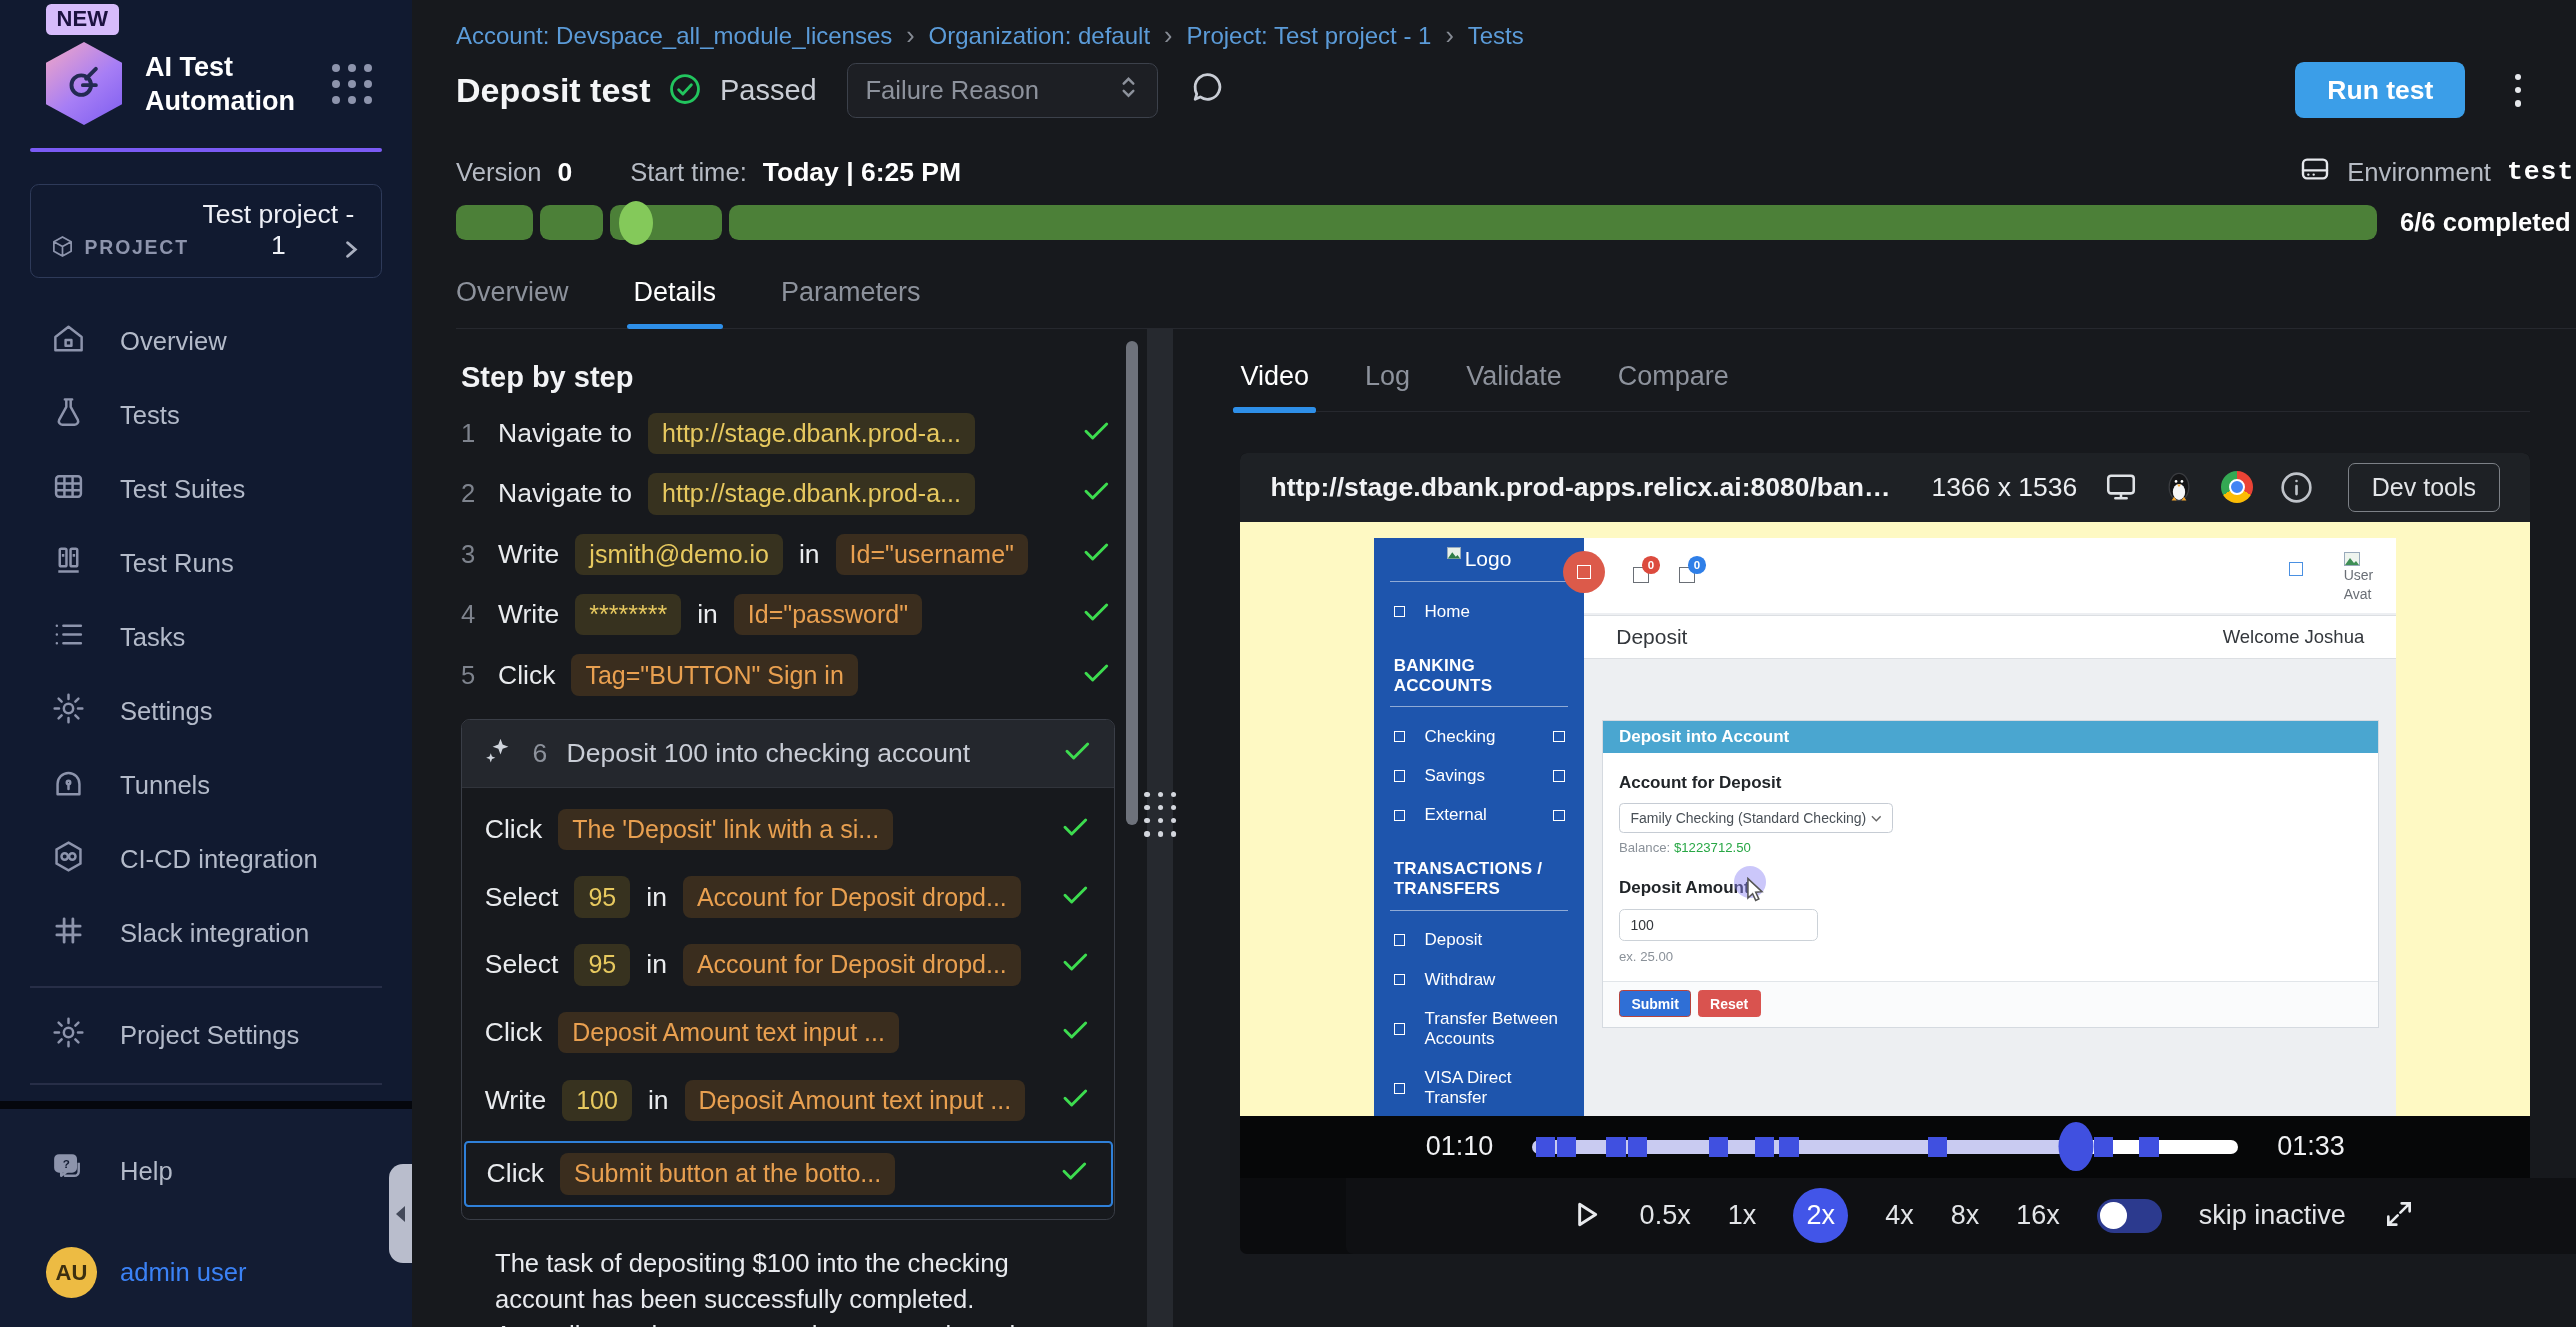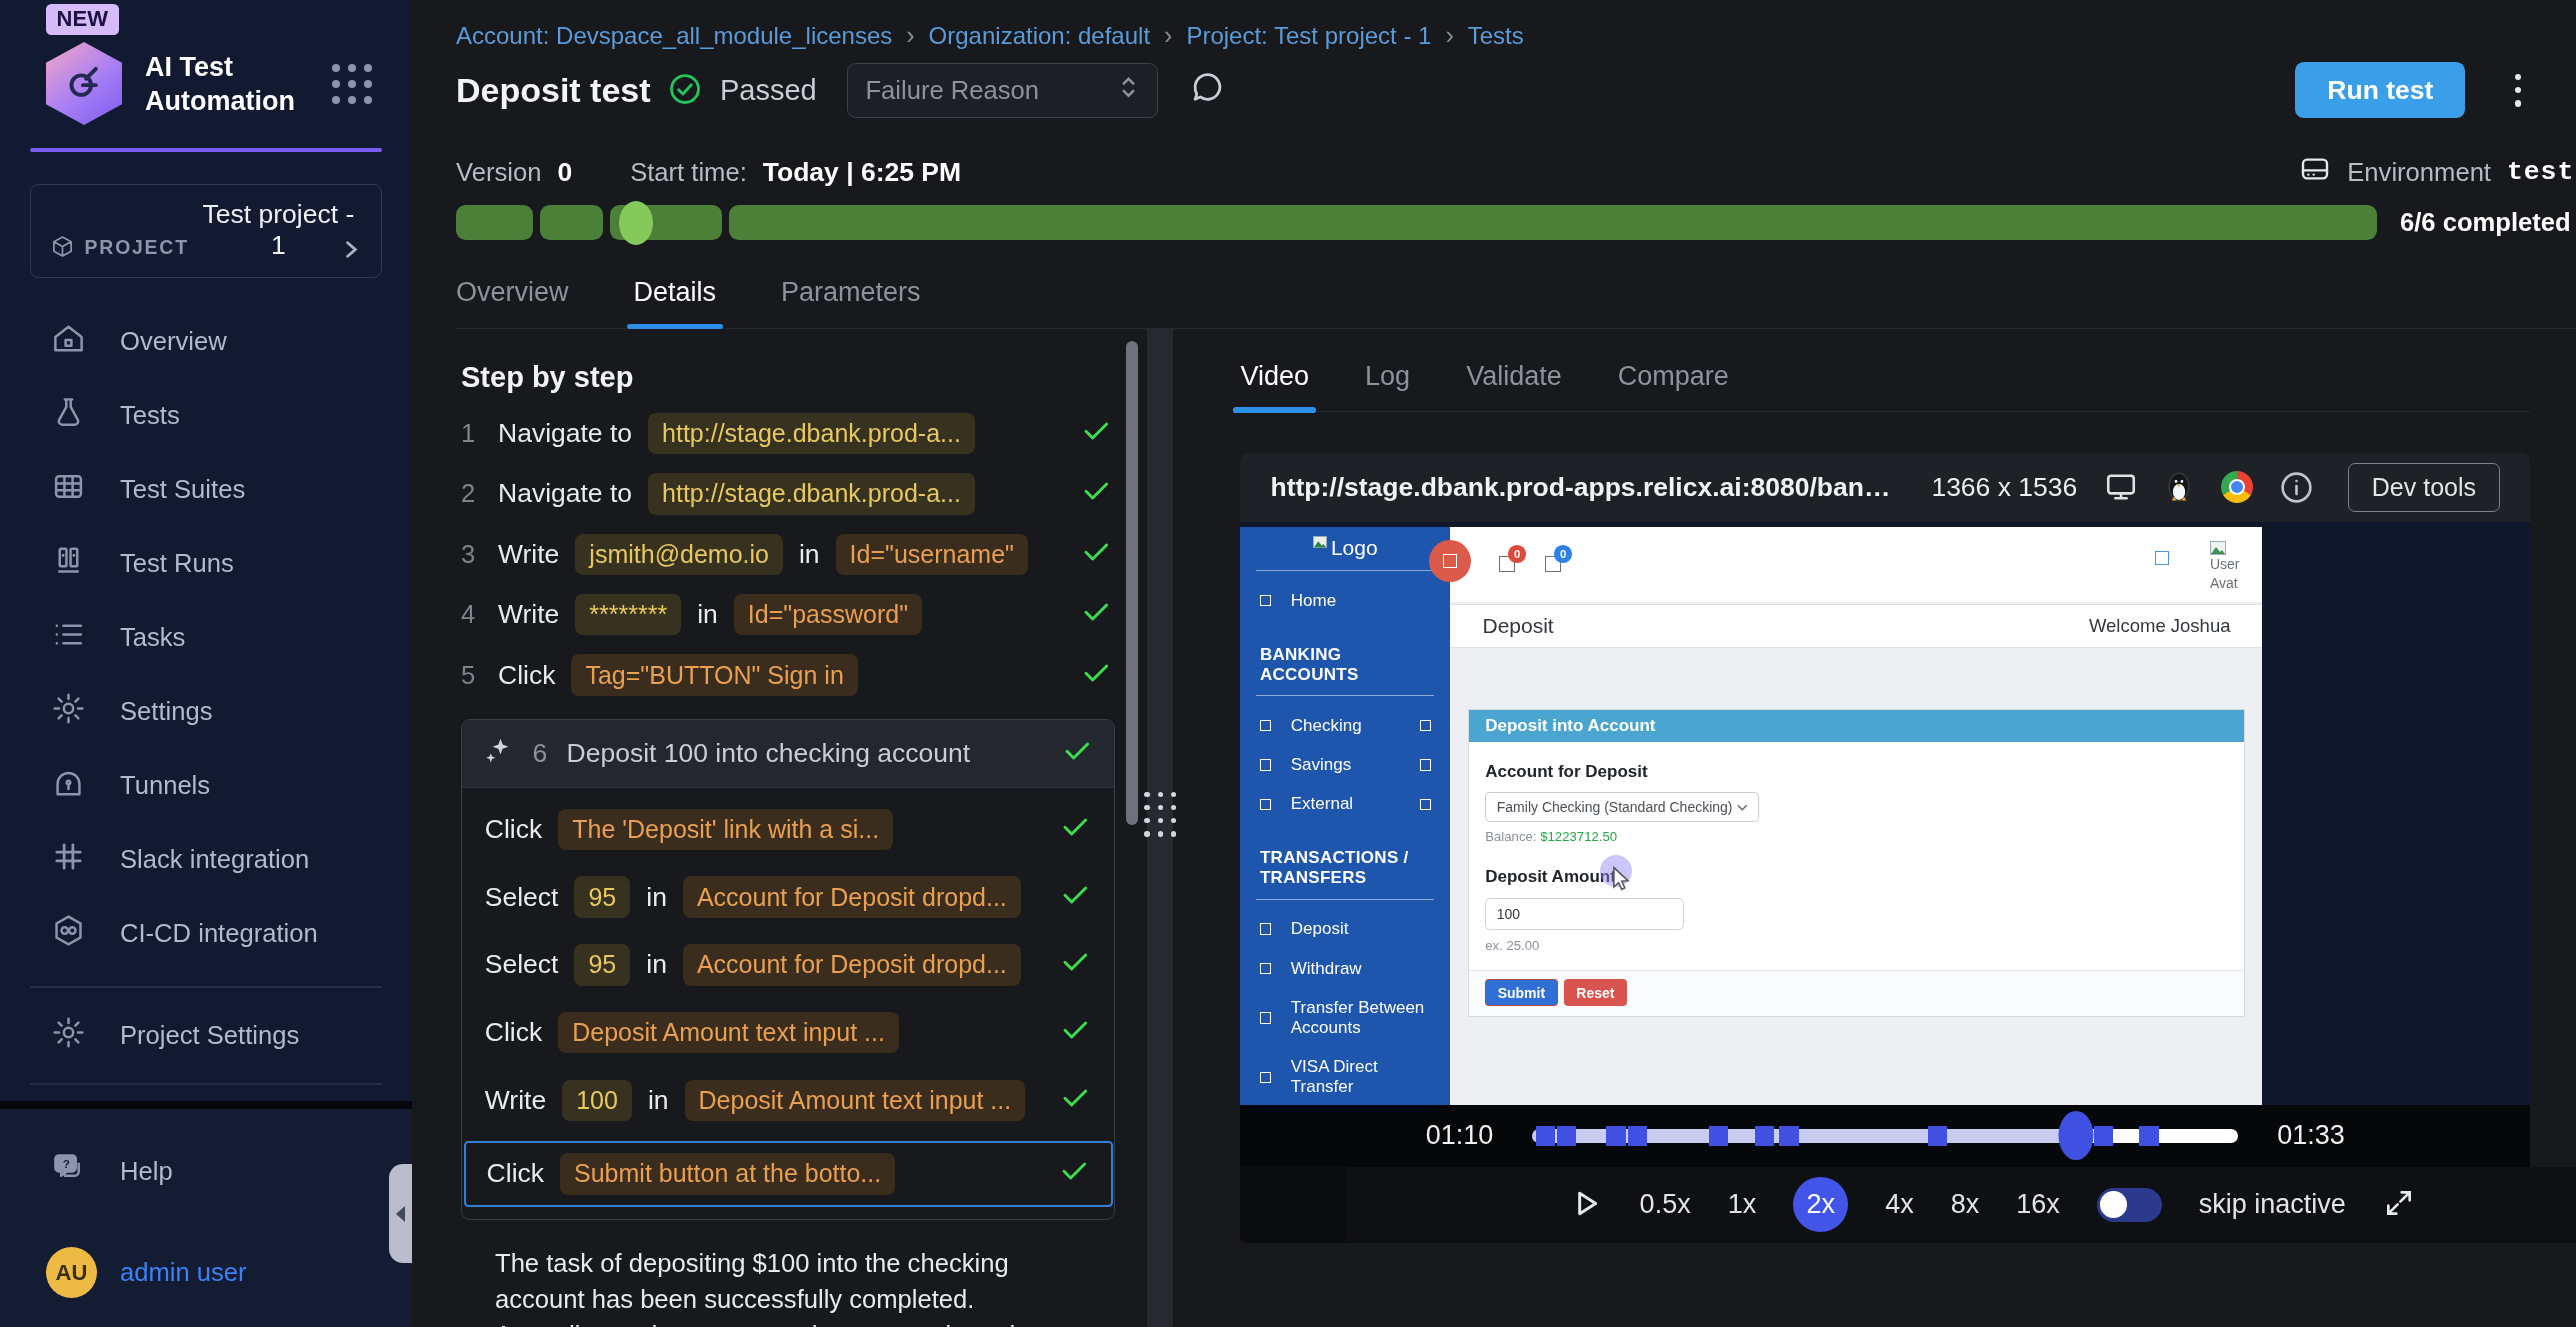--- a/index.html
+++ b/index.html
@@ -104,21 +104,21 @@
   .video-card{margin-top:41px;background:#0b0c0e;border-radius:7px;display:flex;flex-direction:column;}
   .urlbar{height:69px;background:#1e2125;border-radius:7px 7px 0 0;display:flex;align-items:center;padding:0 30px;gap:26.5px;}
   .url{font-size:26.5px;font-weight:bold;color:#f2f3f5;max-width:644px;overflow:hidden;text-overflow:ellipsis;white-space:nowrap;}
   .res{font-size:26.5px;color:#eceef1;margin-left:12.4px;white-space:nowrap;}
   .urlbar .icn{flex:none;display:flex;align-items:center;justify-content:center;}
   .chrome{width:32px;height:32px;border-radius:50%;background:conic-gradient(#ea4335 0 120deg,#fbbc05 120deg 240deg,#34a853 240deg 360deg);
           display:flex;align-items:center;justify-content:center;}
   .chrome i{width:16px;height:16px;border-radius:50%;background:#4285f4;border:2.6px solid #fff;}
   .devtools{margin-left:7px;border:1.8px solid #7d8187;border-radius:7px;padding:8.8px 23px;font-size:25px;
             color:#e3e5e8;background:transparent;cursor:pointer;white-space:nowrap;font-family:inherit;}
-  .stage{display:flex;justify-content:flex-start;padding-top:5px;background:#0f172a;}
+  .stage{display:flex;justify-content:center;padding-top:16px;background:#fef9c3;}
   .timeline{height:62px;display:flex;align-items:center;justify-content:center;gap:39px;background:#060708;}
   .time{font-size:27px;color:#f0f1f3;}
   .track{position:relative;width:706px;height:14px;cursor:pointer;}
   .tl-played{position:absolute;left:0;top:0;height:14px;background:#c9cbf1;border-radius:7px 0 0 7px;}
   .tl-rest{position:absolute;right:0;top:0;height:14px;background:#fff;border-radius:0 7px 7px 0;}
   .tl-marker{position:absolute;top:-2.6px;width:19.4px;height:19.4px;background:#4050e0;}
   .tl-thumb{position:absolute;top:-17.7px;width:35px;height:49px;background:#4050e0;border-radius:50%;
             transform:translateX(-50%);cursor:grab;z-index:2;}
   .controls{height:76px;display:flex;align-items:center;justify-content:center;gap:37px;background:#0f1013;
             transform:translateX(106px);border-radius:0 0 7px 7px;}
@@ -265,32 +265,32 @@
         <span>Settings</span>
       </div>
       <div class="nav-item">
         <span><svg width="35" height="35" viewBox="0 0 24 24" fill="none" stroke="#8d94ac" stroke-width="1.7" stroke-linecap="round">
               <path d="M4.5 20v-7a7.5 7.5 0 0 1 15 0v7M4.5 20h15M12 13.5v3"></path>
               <circle cx="12" cy="12" r="1.2"></circle>
             </svg></span>
         <span>Tunnels</span>
       </div>
       <div class="nav-item">
-        <span><svg width="35" height="35" viewBox="0 0 24 24" fill="none" stroke="#8d94ac" stroke-width="1.9" stroke-linecap="round">
-              <path d="M9 4v16M15 4v16M4 9h16M4 15h16"></path>
-            </svg></span>
-        <span>Slack integration</span>
-      </div>
-      <div class="nav-item">
         <span><svg width="35" height="35" viewBox="0 0 24 24" fill="none" stroke="#8d94ac" stroke-width="1.7">
               <path d="M12 2.5l8.2 4.7v9.6L12 21.5l-8.2-4.7V7.2z"></path>
               <circle cx="9.4" cy="12" r="2.2"></circle>
               <circle cx="14.6" cy="12" r="2.2"></circle>
             </svg></span>
         <span>CI-CD integration</span>
+      </div>
+      <div class="nav-item">
+        <span><svg width="35" height="35" viewBox="0 0 24 24" fill="none" stroke="#8d94ac" stroke-width="1.9" stroke-linecap="round">
+              <path d="M9 4v16M15 4v16M4 9h16M4 15h16"></path>
+            </svg></span>
+        <span>Slack integration</span>
       </div>
     </nav>
 
     <div class="nav-divider"></div>
     <div class="nav-item">
       <span><svg width="35" height="35" viewBox="0 0 24 24" fill="none" stroke="#8d94ac" stroke-width="1.7" stroke-linecap="round">
             <circle cx="12" cy="12" r="3.2"></circle>
             <path d="M12 2.5v3M12 18.5v3M2.5 12h3M18.5 12h3M5.2 5.2l2.1 2.1M16.7 16.7l2.1 2.1M18.8 5.2l-2.1 2.1M7.3 16.7l-2.1 2.1"></path>
           </svg></span>
       <span>Project Settings</span>

